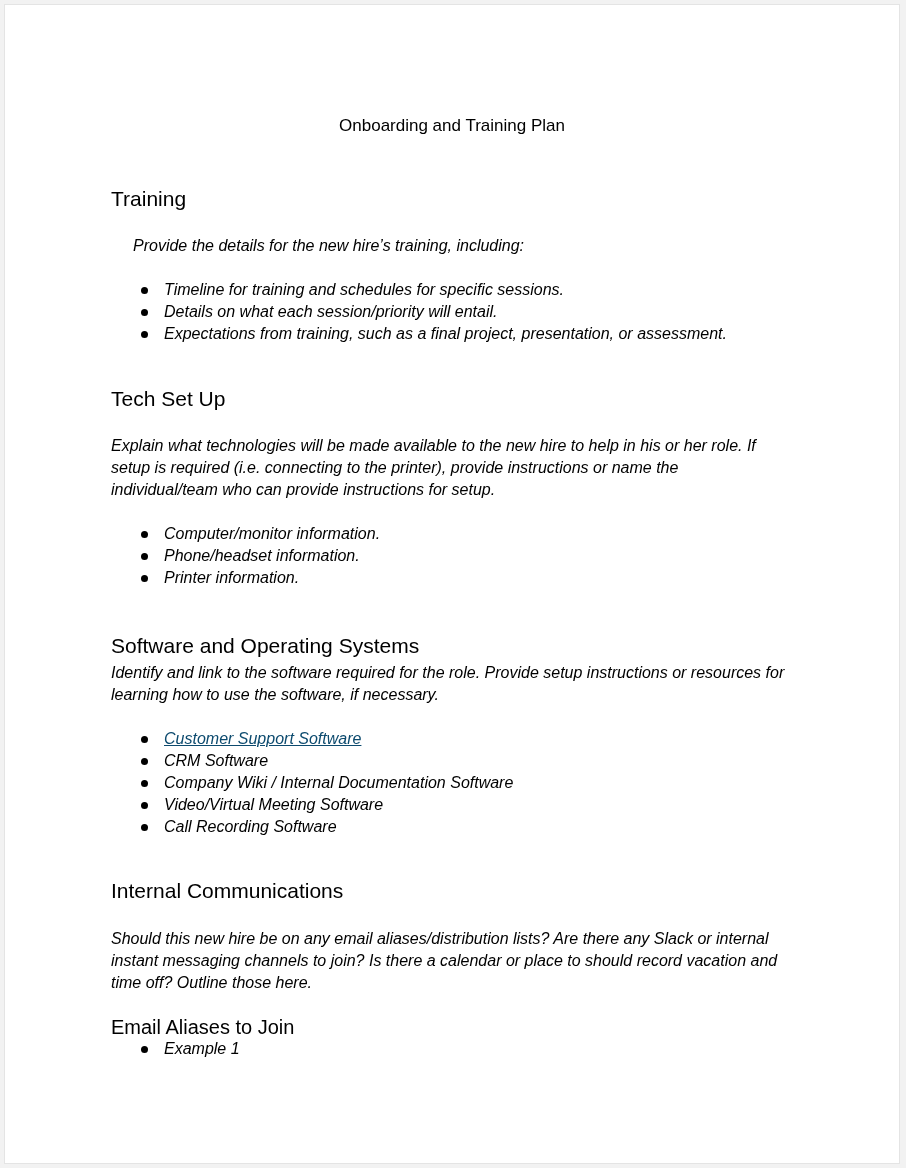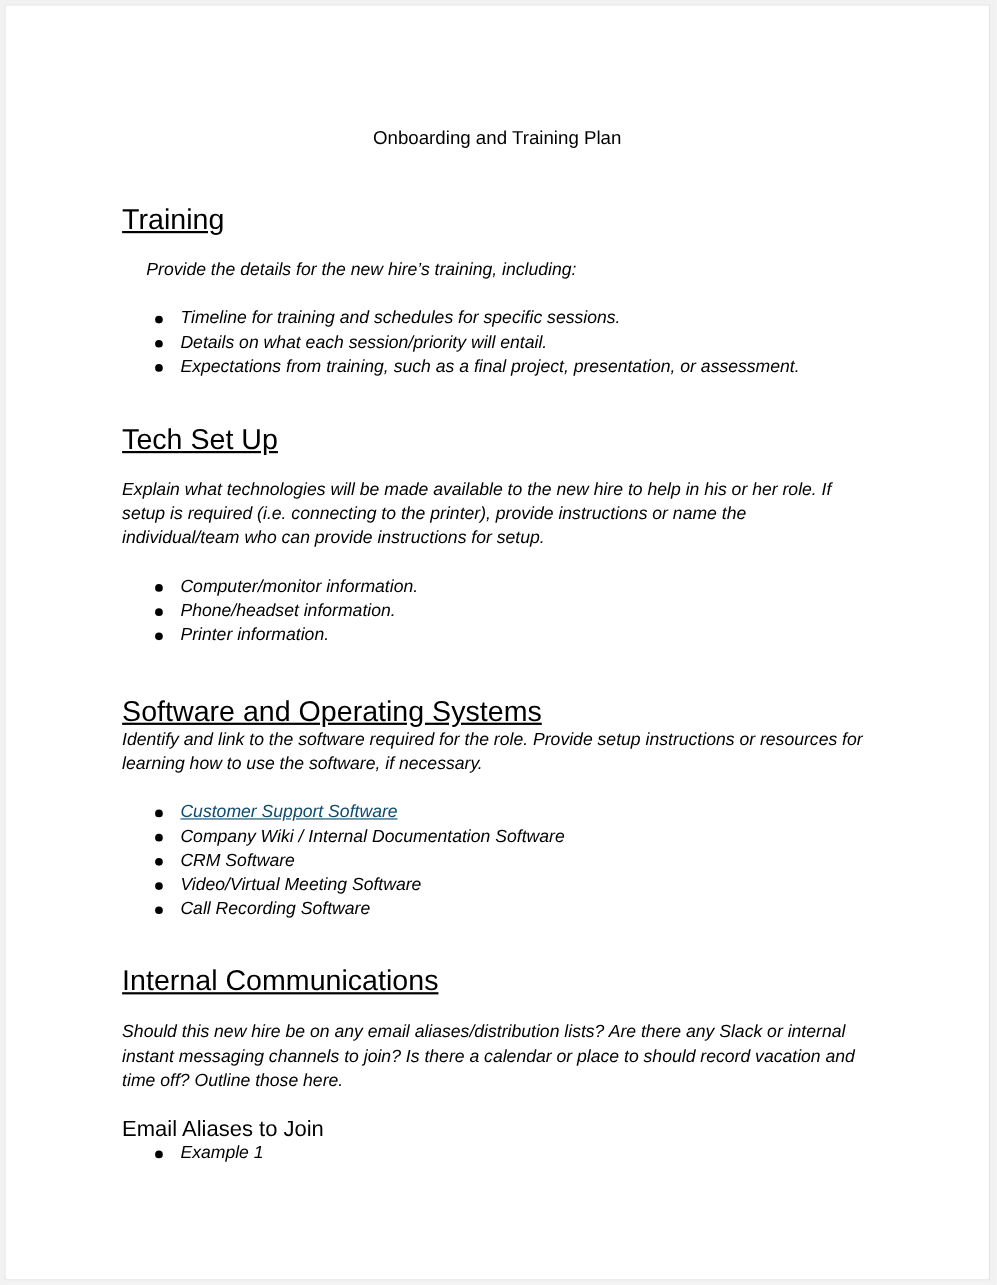--- a/index.html
+++ b/index.html
@@ -31,24 +31,23 @@
     width: 100%;
     top: 107px;
     text-align: center;
     font-size: 17px;
     line-height: 28px;
     white-space: nowrap;
   }
   .heading {
     position: absolute;
     left: 106px;
-    font-size: 26px;
+    font-size: 21px;
     line-height: 26px;
     white-space: nowrap;
-    text-decoration: underline;
   }
   .para {
     position: absolute;
     left: 106px;
     font-size: 16px;
     line-height: 22px;
     font-style: italic;
     white-space: nowrap;
   }
   .para .line { display: block; }
@@ -119,22 +118,22 @@
     <li><span class="bullet"></span><span>Printer information.</span></li>
   </ul>
 
   <div class="heading" style="top:628px;">Software and Operating Systems</div>
   <div class="para" style="top:657px;">
     <span class="line">Identify and link to the software required for the role. Provide setup instructions or resources for</span>
     <span class="line">learning how to use the software, if necessary.</span>
   </div>
   <ul class="blist" style="top:723px;">
     <li><span class="bullet"></span><a class="link">Customer Support Software</a></li>
+    <li><span class="bullet"></span><span>CRM Software</span></li>
     <li><span class="bullet"></span><span>Company Wiki / Internal Documentation Software</span></li>
-    <li><span class="bullet"></span><span>CRM Software</span></li>
     <li><span class="bullet"></span><span>Video/Virtual Meeting Software</span></li>
     <li><span class="bullet"></span><span>Call Recording Software</span></li>
   </ul>
 
   <div class="heading" style="top:873px;">Internal Communications</div>
   <div class="para" style="top:923px;">
     <span class="line">Should this new hire be on any email aliases/distribution lists? Are there any Slack or internal</span>
     <span class="line">instant messaging channels to join? Is there a calendar or place to should record vacation and</span>
     <span class="line">time off? Outline those here.</span>
   </div>

